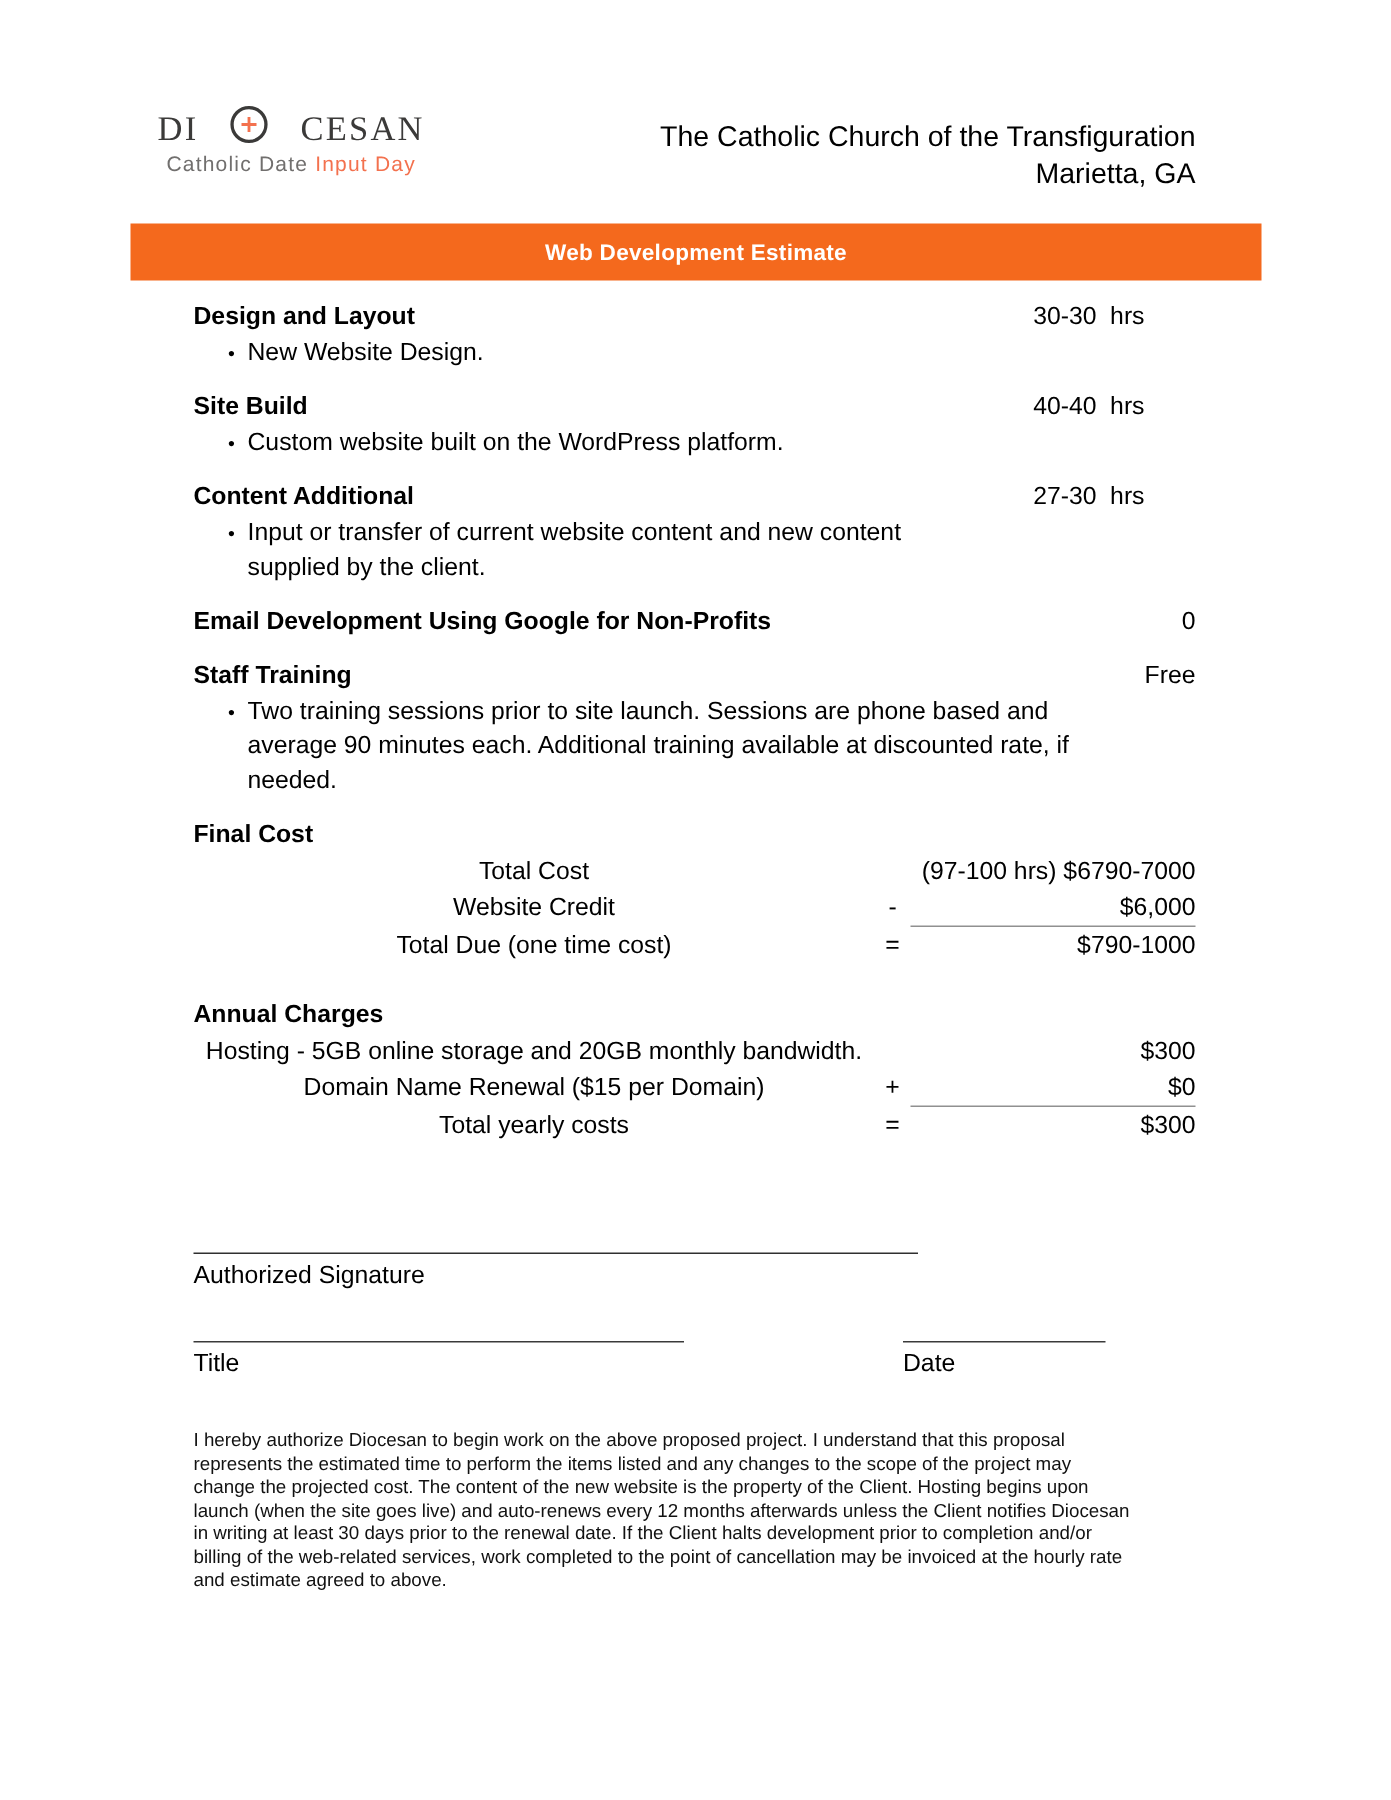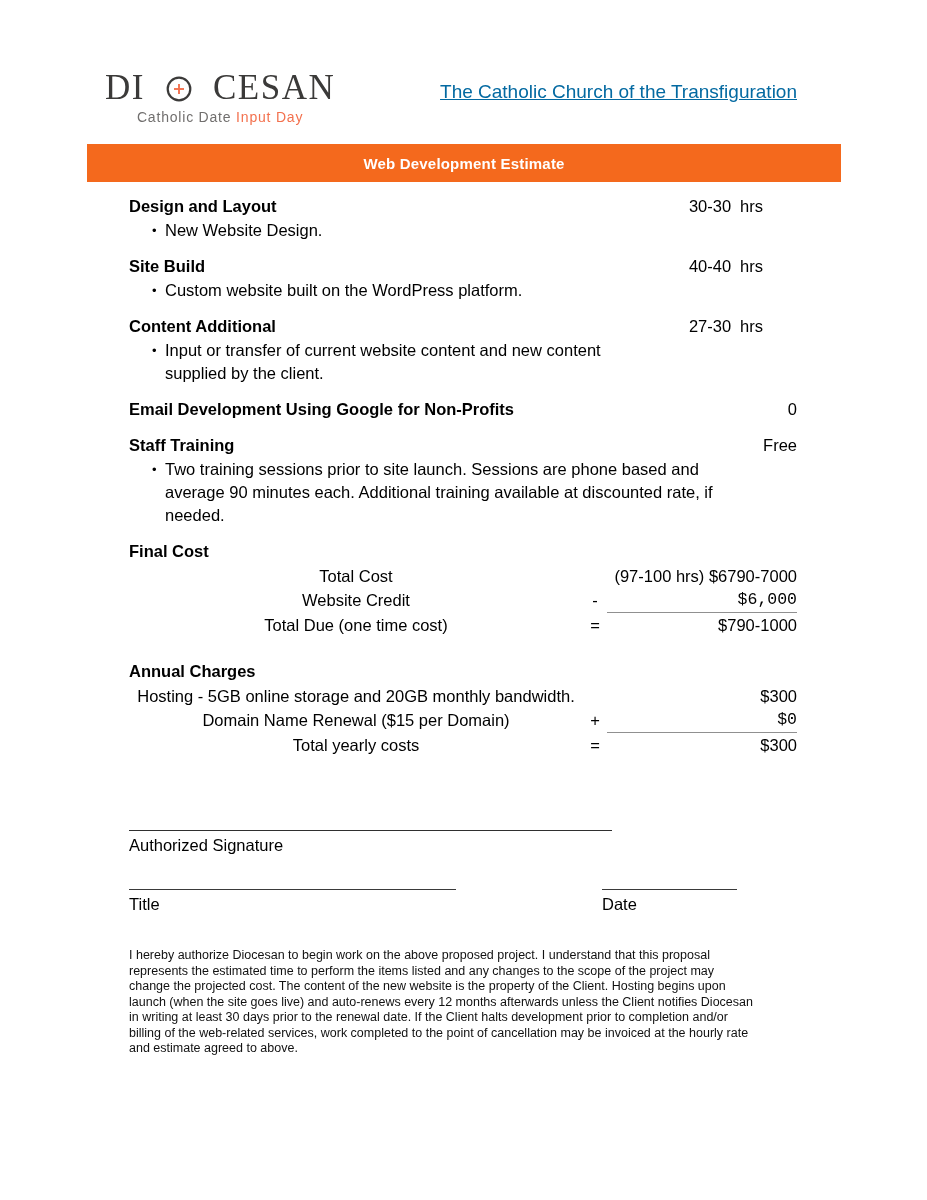--- a/index.html
+++ b/index.html
@@ -12,34 +12,34 @@
     overflow: hidden;
   }
 
   
   .top {
     display: flex; justify-content: space-between; align-items: flex-start;
     padding: 70px 130px 0 105px;
   }
   .logo-word {
     font-family: "Liberation Serif", serif;
-    font-size: 35px; letter-spacing: 1.5px;
+    font-size: 23px; letter-spacing: 1.5px;
     color: var(--logo-dark, #3B3A39);
     display: flex; align-items: baseline; line-height: 1; gap: 20px;
   }
   .logo-o { display: inline-block; margin: 0 1px; }
   .logo-o svg { vertical-align: -3px; }
   .tagline {
     text-align: center; margin-top: 5px;
     font-size: 14px; letter-spacing: 0.8px; line-height: 1;
   }
   .tag-gray   { color: var(--tagline-gray, #716F6E); }
   .tag-orange { color: var(--coral, #F3714E); }
   .org { text-align: right; padding-top: 9px; }
-  .org-name, .org-loc { font-size: 19px; line-height: 25px; color: #0369a1; text-decoration: underline; }
+  .org-name, .org-loc { font-size: 19px; line-height: 25px; color: #000000; }
 
   
   .banner {
     margin: 20px 86px 0 87px; height: 38px;
     background: var(--banner-orange, #F4691D);
     color: #fff; font-weight: bold; font-size: 15px;
     display: flex; align-items: center; justify-content: center;
     letter-spacing: 0.2px;
   }
 
@@ -57,21 +57,21 @@
   ul.bullets { margin: 1px 0 0 0; padding: 0; list-style: none; }
   .bullet { display: flex; font-size: 16.5px; line-height: 23px; }
   .dot { width: 13px; margin-left: 23px; flex: none; font-size: 13px; }
   .btxt { white-space: pre-line; max-width: 600px; }
 
   .block-title { font-size: 16.5px; font-weight: bold; line-height: 23px; margin: 0 0 1px 0; }
   .cost-row { display: grid; grid-template-columns: 1fr 24px 190px; font-size: 16.5px; line-height: 24px; }
   .cl { text-align: center; }
   .cop { text-align: center; }
   .cv { text-align: right; }
-  .cv.sumline { border-bottom: 1.5px solid #909090; font-family: Liberation Mono, monospace; }
+  .cv.sumline { border-bottom: 1.5px solid #909090; }
 
   .annual { margin-top: 23px; }
 
   
   .sig-rule { margin-top: 73px; width: 483px; border-top: 1.6px solid #2f2f2f; }
   .sig-label { font-size: 16.5px; line-height: 23px; margin-top: 3px; }
   .td-row { display: flex; margin-top: 32px; }
   .td-col .rule { border-top: 1.6px solid #3a3a3a; }
   .title-col .rule { width: 327px; }
   .date-col  .rule { width: 135px; }
@@ -98,20 +98,21 @@
           </svg></span>
         <span>CESAN</span>
     </div>
     <div class="tagline">
       <span class="tag-gray">Catholic Date</span>
       <span class="tag-orange">Input Day</span>
     </div>
   </div>
   <div class="org">
     <div class="org-name">The Catholic Church of the Transfiguration</div>
+    <div class="org-loc">Marietta, GA</div>
   </div>
 </header>
 
 <div class="banner">
   <span>Web Development Estimate</span>
 </div>
 
 <main class="content">
 
   <div id="sections-root">

